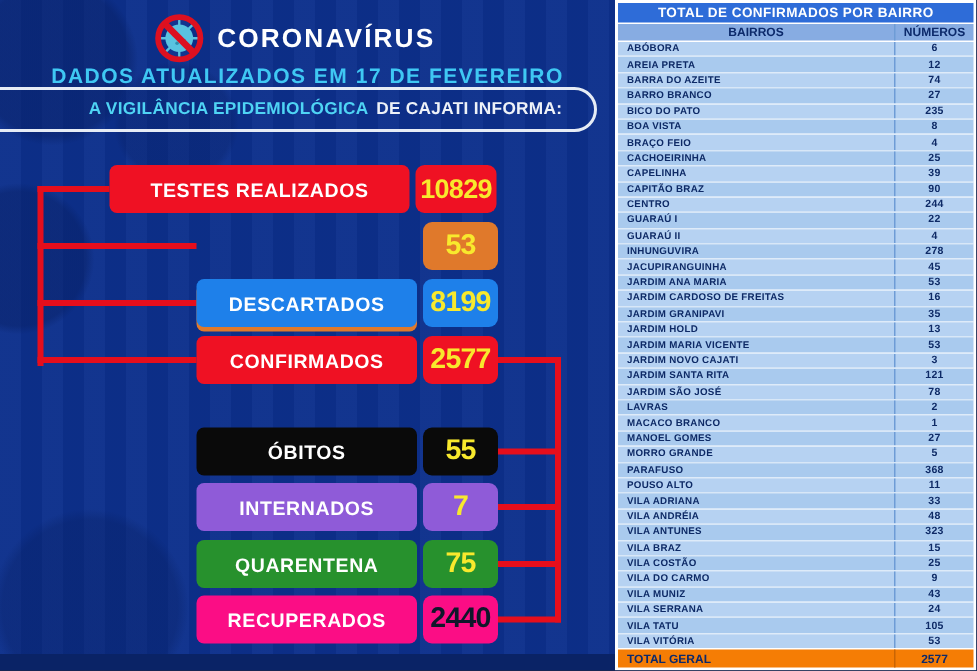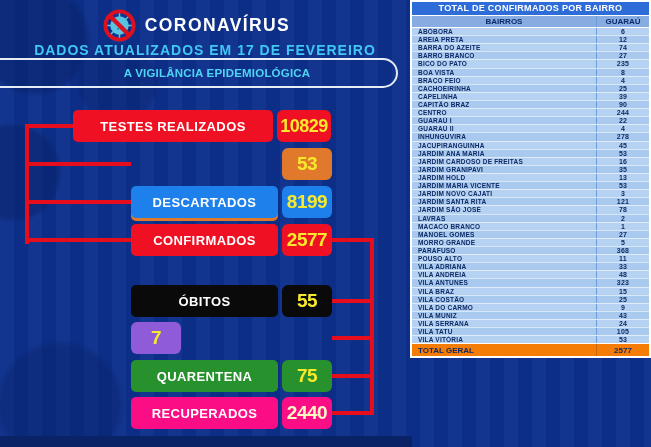--- a/index.html
+++ b/index.html
@@ -51,21 +51,21 @@
   .lh2{left:25px; top:200px;width:106px;height:4px;}
   .lh3{left:25px; top:238px;width:106px;height:4px;}
   .rh0{left:332px;top:238px;width:42px; height:4px;}
   .rv {left:370px;top:238px;width:4px;  height:177px;}
   .rh1{left:332px;top:299px;width:42px; height:4px;}
   .rh2{left:332px;top:336px;width:42px; height:4px;}
   .rh3{left:332px;top:374px;width:42px; height:4px;}
   .rh4{left:332px;top:411px;width:42px; height:4px;}
 
   
-  .table-panel{position:absolute;left:410px;top:0;width:241px;height:358px;background:#ffffff;
+  .table-panel{position:absolute;left:410px;top:0;width:241px;height:447px;background:#ffffff;
     box-sizing:border-box;padding:2px;display:flex;flex-direction:column;gap:1px;}
   .tbl-title{flex:0 0 13px;line-height:13px;text-align:center;color:#ffffff;
     font-weight:bold;font-size:9px;letter-spacing:.3px;}
   .tbl-head{flex:0 0 11px;display:flex;color:#0c2a6b;font-weight:bold;font-size:8px;}
   .tbl-head .name{flex:1;text-align:center;line-height:11px;}
   .tbl-head .num{flex:0 0 52px;text-align:center;line-height:11px;border-left:1px solid #6e9cd6;}
   .tbl-body{flex:1;display:flex;flex-direction:column;}
   .row{flex:1;display:flex;font-weight:bold;font-size:6.5px;color:#0e2a66;letter-spacing:.2px;
     border-top:1px solid rgba(255,255,255,.55);}
   .row:first-child{border-top:none;}
@@ -99,20 +99,21 @@
         <circle cx="21" cy="20" r="1.7" fill="#2e8fb0"></circle>
         <circle cx="16.5" cy="21.5" r="1.2" fill="#2e8fb0"></circle>
       <circle cx="18" cy="18" r="14.5" fill="none" stroke="#dd1020" stroke-width="4"></circle>
       <line x1="8.5" y1="8.5" x2="27.5" y2="27.5" stroke="#dd1020" stroke-width="4.5"></line>
     </svg>
     <span class="logo-title">CORONAVÍRUS</span>
   </div>
   <div class="updated-line">DADOS ATUALIZADOS EM 17 DE FEVEREIRO</div>
   <div class="announce-pill">
     <span class="hl">A VIGILÂNCIA EPIDEMIOLÓGICA</span>
+    <span class="rest">DE CAJATI INFORMA:</span>
   </div>
 
   <div class="connector lv" style="background: rgb(230, 14, 28);"></div>
   <div class="connector lh0" style="background: rgb(230, 14, 28);"></div>
   <div class="connector lh1" style="background: rgb(230, 14, 28);"></div>
   <div class="connector lh2" style="background: rgb(230, 14, 28);"></div>
   <div class="connector lh3" style="background: rgb(230, 14, 28);"></div>
   <div class="connector rh0" style="background: rgb(230, 14, 28);"></div>
   <div class="connector rv" style="background: rgb(230, 14, 28);"></div>
   <div class="connector rh1" style="background: rgb(230, 14, 28);"></div>
@@ -134,36 +135,37 @@
   </div>
   <div class="stat s3">
     <div class="stat-label" style="background: rgb(239, 17, 35);">CONFIRMADOS</div>
     <div class="stat-value" style="background: rgb(239, 17, 35); color: rgb(248, 233, 45);">2577</div>
   </div>
   <div class="stat s4">
     <div class="stat-label" style="background: rgb(10, 10, 10);">ÓBITOS</div>
     <div class="stat-value" style="background: rgb(10, 10, 10); color: rgb(248, 233, 45);">55</div>
   </div>
   <div class="stat s5">
+    <div class="stat-label" style="background: rgb(143, 91, 216);">INTERNADOS</div>
     <div class="stat-value" style="background: rgb(143, 91, 216); color: rgb(248, 233, 45);">7</div>
   </div>
   <div class="stat s6">
     <div class="stat-label" style="background: rgb(39, 145, 45);">QUARENTENA</div>
     <div class="stat-value" style="background: rgb(39, 145, 45); color: rgb(248, 233, 45);">75</div>
   </div>
   <div class="stat s7">
     <div class="stat-label" style="background: rgb(251, 13, 133);">RECUPERADOS</div>
-    <div class="stat-value" style="background: rgb(251, 13, 133); color: #fef9c3;">2440</div>
+    <div class="stat-value" style="background: rgb(251, 13, 133); color: #0f172a;">2440</div>
   </div>
 
   <div class="table-panel">
     <div class="tbl-title" style="background: rgb(46, 108, 216);">TOTAL DE CONFIRMADOS POR BAIRRO</div>
     <div class="tbl-head" style="background: rgb(135, 172, 226);">
       <div class="name">BAIRROS</div>
-      <div class="num">GUARAÚ</div>
+      <div class="num">NÚMEROS</div>
     </div>
     <div class="tbl-body" id="bairro-rows">
         <div class="row" style="background: rgb(182, 210, 242);">
           <div class="name">ABÓBORA</div>
           <div class="num">6</div>
         </div>
         <div class="row" style="background: rgb(169, 202, 238);">
           <div class="name">AREIA PRETA</div>
           <div class="num">12</div>
         </div>

